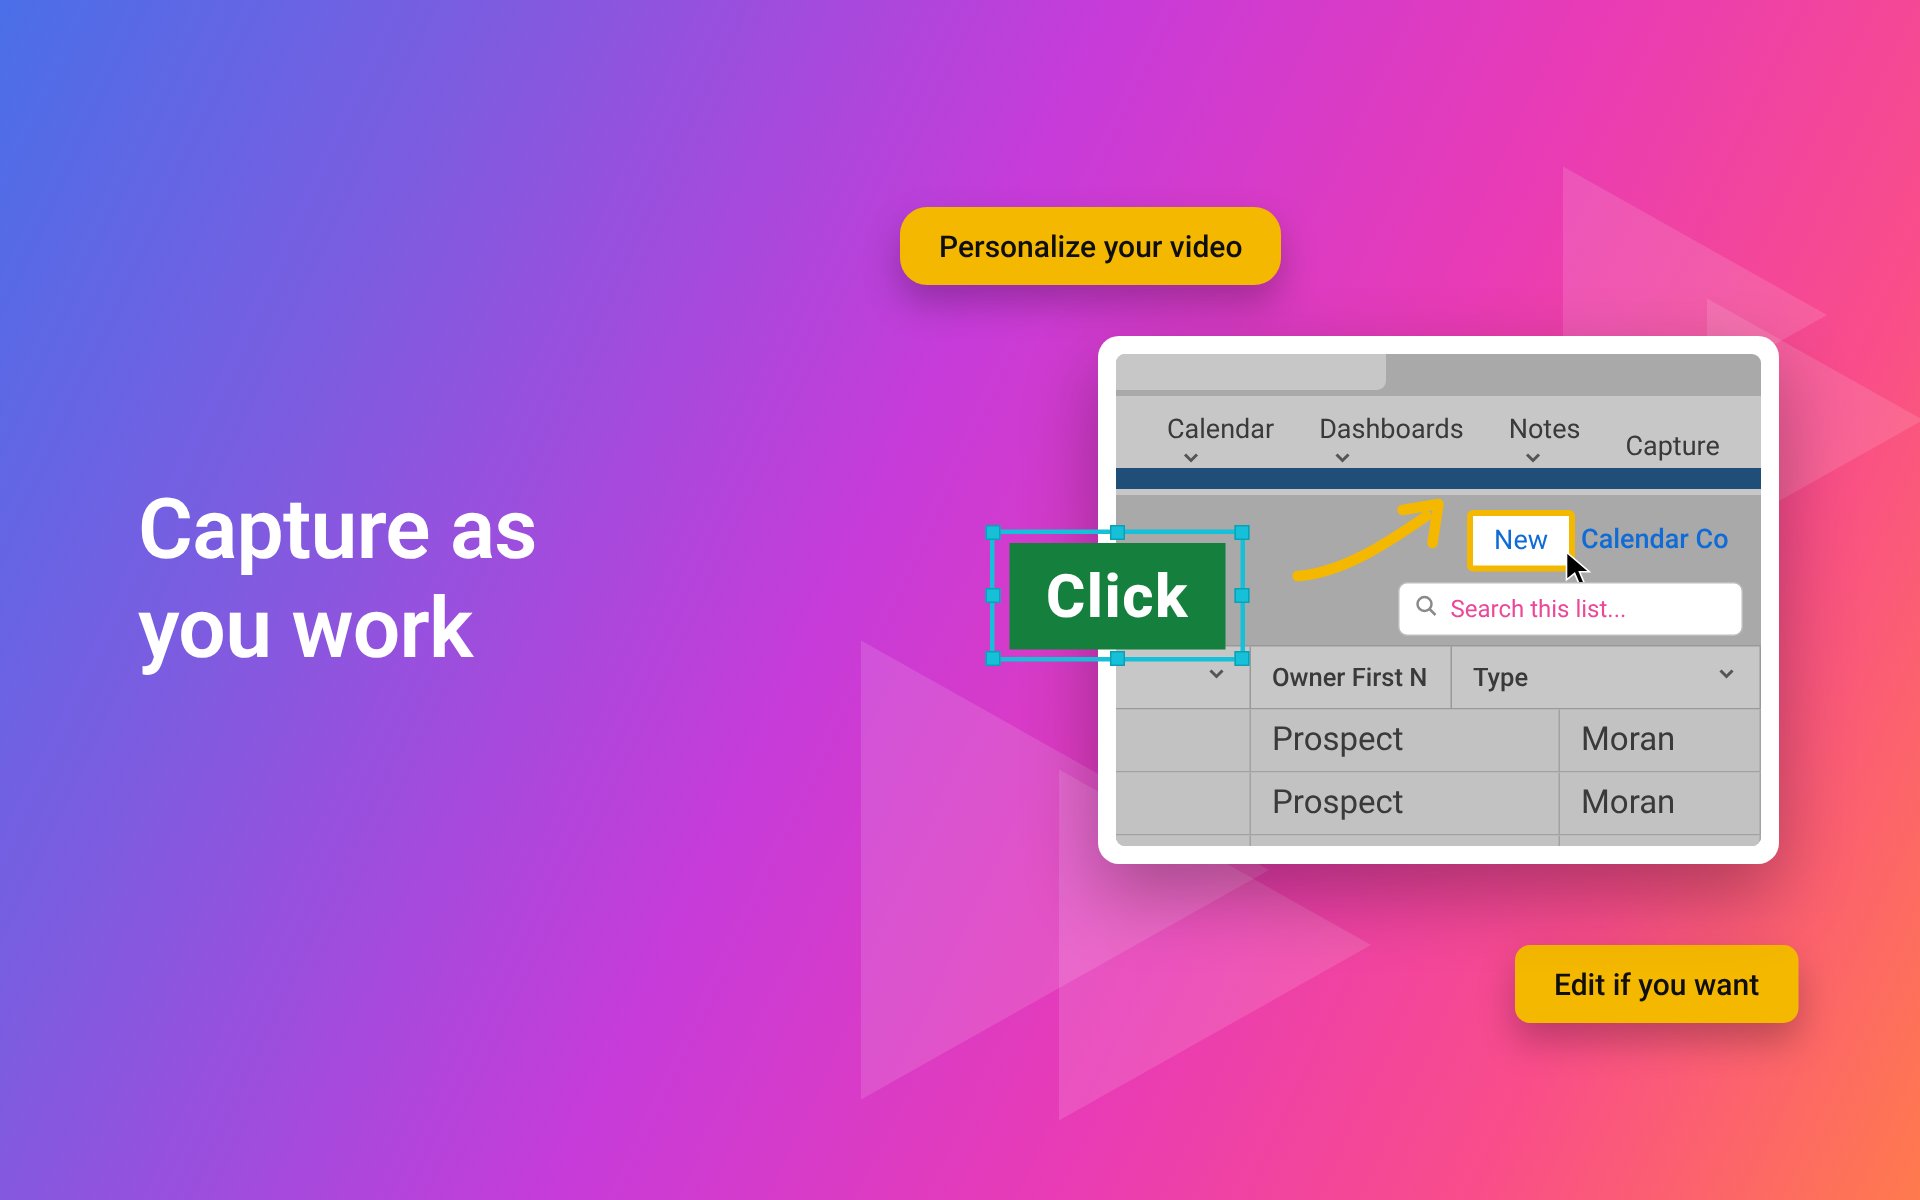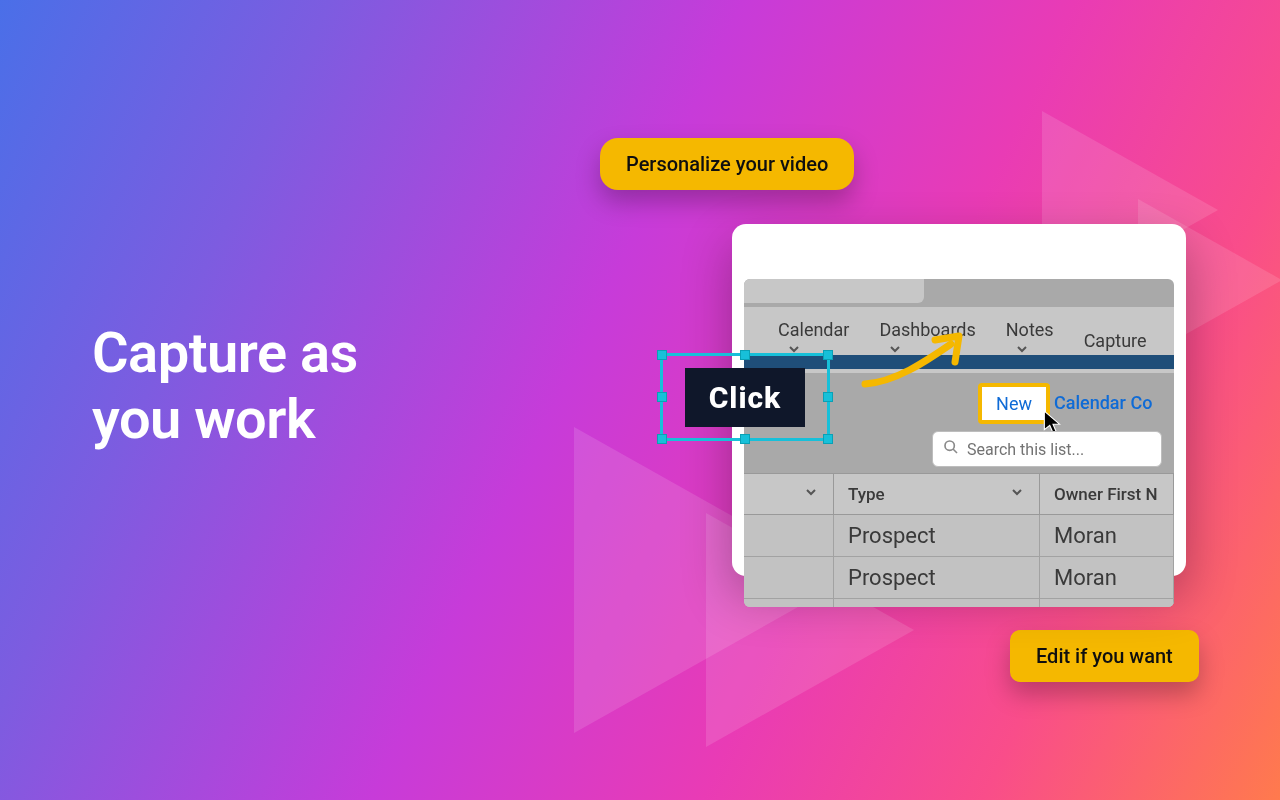--- a/index.html
+++ b/index.html
@@ -49,21 +49,20 @@
     box-shadow: 0 20px 50px rgba(0,0,0,0.30);
     padding: 12px;
   }
   .app-frame {
     width: 100%; height: 100%;
     background: #a9a9a9;
     border-radius: 6px;
     position: relative;
     overflow: hidden;
     color: #3a3a3a;
-    margin-top: 43px;
   }
   .app-tabstub { position:absolute; top:0; left:0; width:180px; height:24px; background:#c7c7c7; border-bottom-right-radius:6px; }
   .app-nav {
     position:absolute; top:28px; left:0; right:0;
     background:#c7c7c7;
     display:flex; align-items:center; gap:30px;
     padding: 12px 34px;
     font-size: 18px;
     color:#3a3a3a;
   }
@@ -83,22 +82,22 @@
   }
   .discover-link {
     position:absolute; top:13px; right:0; width:120px;
     color:#0f6bd6; font-size:18px; font-weight:500;
     overflow:hidden; white-space:nowrap;
   }
   .cursor-spot { position:absolute; top:30px; right:110px; }
   .searchbox {
     position:absolute; top:52px; right:12px; width:230px;
     background:#ffffff; border:1px solid #bdbdbd; border-radius:6px;
-    padding:7px 10px; display:flex; align-items:center; gap:8px;
-    color:#737373; font-size:16px;
+    padding:7px 10px; display:flex; gap:8px;
+    color:#ec4899; font-size:16px;
   }
   .table {
     position:absolute; top:194px; left:0; right:0; bottom:0;
     background:#c7c7c7;
     border-top:1px solid #999;
   }
   .thead { display:flex; border-bottom:1px solid #999; font-weight:500; font-size:17px; }
   .th { padding:10px 14px; border-right:1px solid #999; display:flex; align-items:center; justify-content:space-between; }
   .th1 { width:90px; }
   .th2 { flex:0 0 206px; }
@@ -113,21 +112,21 @@
     width:170px; height:88px;
     border:3px solid #17c0d9;
     display:flex; align-items:center; justify-content:center;
     z-index:50;
   }
   .handle { position:absolute; width:10px; height:10px; background:#17c0d9; border:1px solid #0aa1b5; }
   .h-tl{top:-6px;left:-6px;} .h-tr{top:-6px;right:-6px;} .h-bl{bottom:-6px;left:-6px;} .h-br{bottom:-6px;right:-6px;}
   .h-tm{top:-6px;left:calc(50% - 5px);} .h-bm{bottom:-6px;left:calc(50% - 5px);}
   .h-ml{left:-6px;top:calc(50% - 5px);} .h-mr{right:-6px;top:calc(50% - 5px);}
   .click-badge {
-    background:#0f172a; color:#fff; font-weight:800; font-size:30px;
+    background:#15803d; color:#fff; font-weight:800; font-size:40px;
     padding:12px 24px; letter-spacing:1px;
   }
 
   
   .arrow-wrap { position:absolute; left:855px; top:322px; z-index:40; }
 
   .chev-svg { width:16px; height:16px; }
 </style>
 </head>
 <body>
@@ -215,28 +214,28 @@
     </div>
 
     <div class="table">
       <div class="thead">
         <div class="th th1">
           <span></span>
           <span><svg class="chev-svg" viewBox="0 0 24 24" fill="none" stroke="#555" stroke-width="3">
                 <polyline points="6 9 12 15 18 9"></polyline>
               </svg></span>
         </div>
+        <div class="th th3">
+          <span>Owner First N</span>
+        </div>
         <div class="th th2">
           <span>Type</span>
           <span><svg class="chev-svg" viewBox="0 0 24 24" fill="none" stroke="#555" stroke-width="3">
                 <polyline points="6 9 12 15 18 9"></polyline>
               </svg></span>
-        </div>
-        <div class="th th3">
-          <span>Owner First N</span>
         </div>
       </div>
       <div class="trow">
         <div class="td th1"></div>
         <div class="td th2">Prospect</div>
         <div class="td th3">Moran</div>
       </div>
       <div class="trow">
         <div class="td th1"></div>
         <div class="td th2">Prospect</div>

